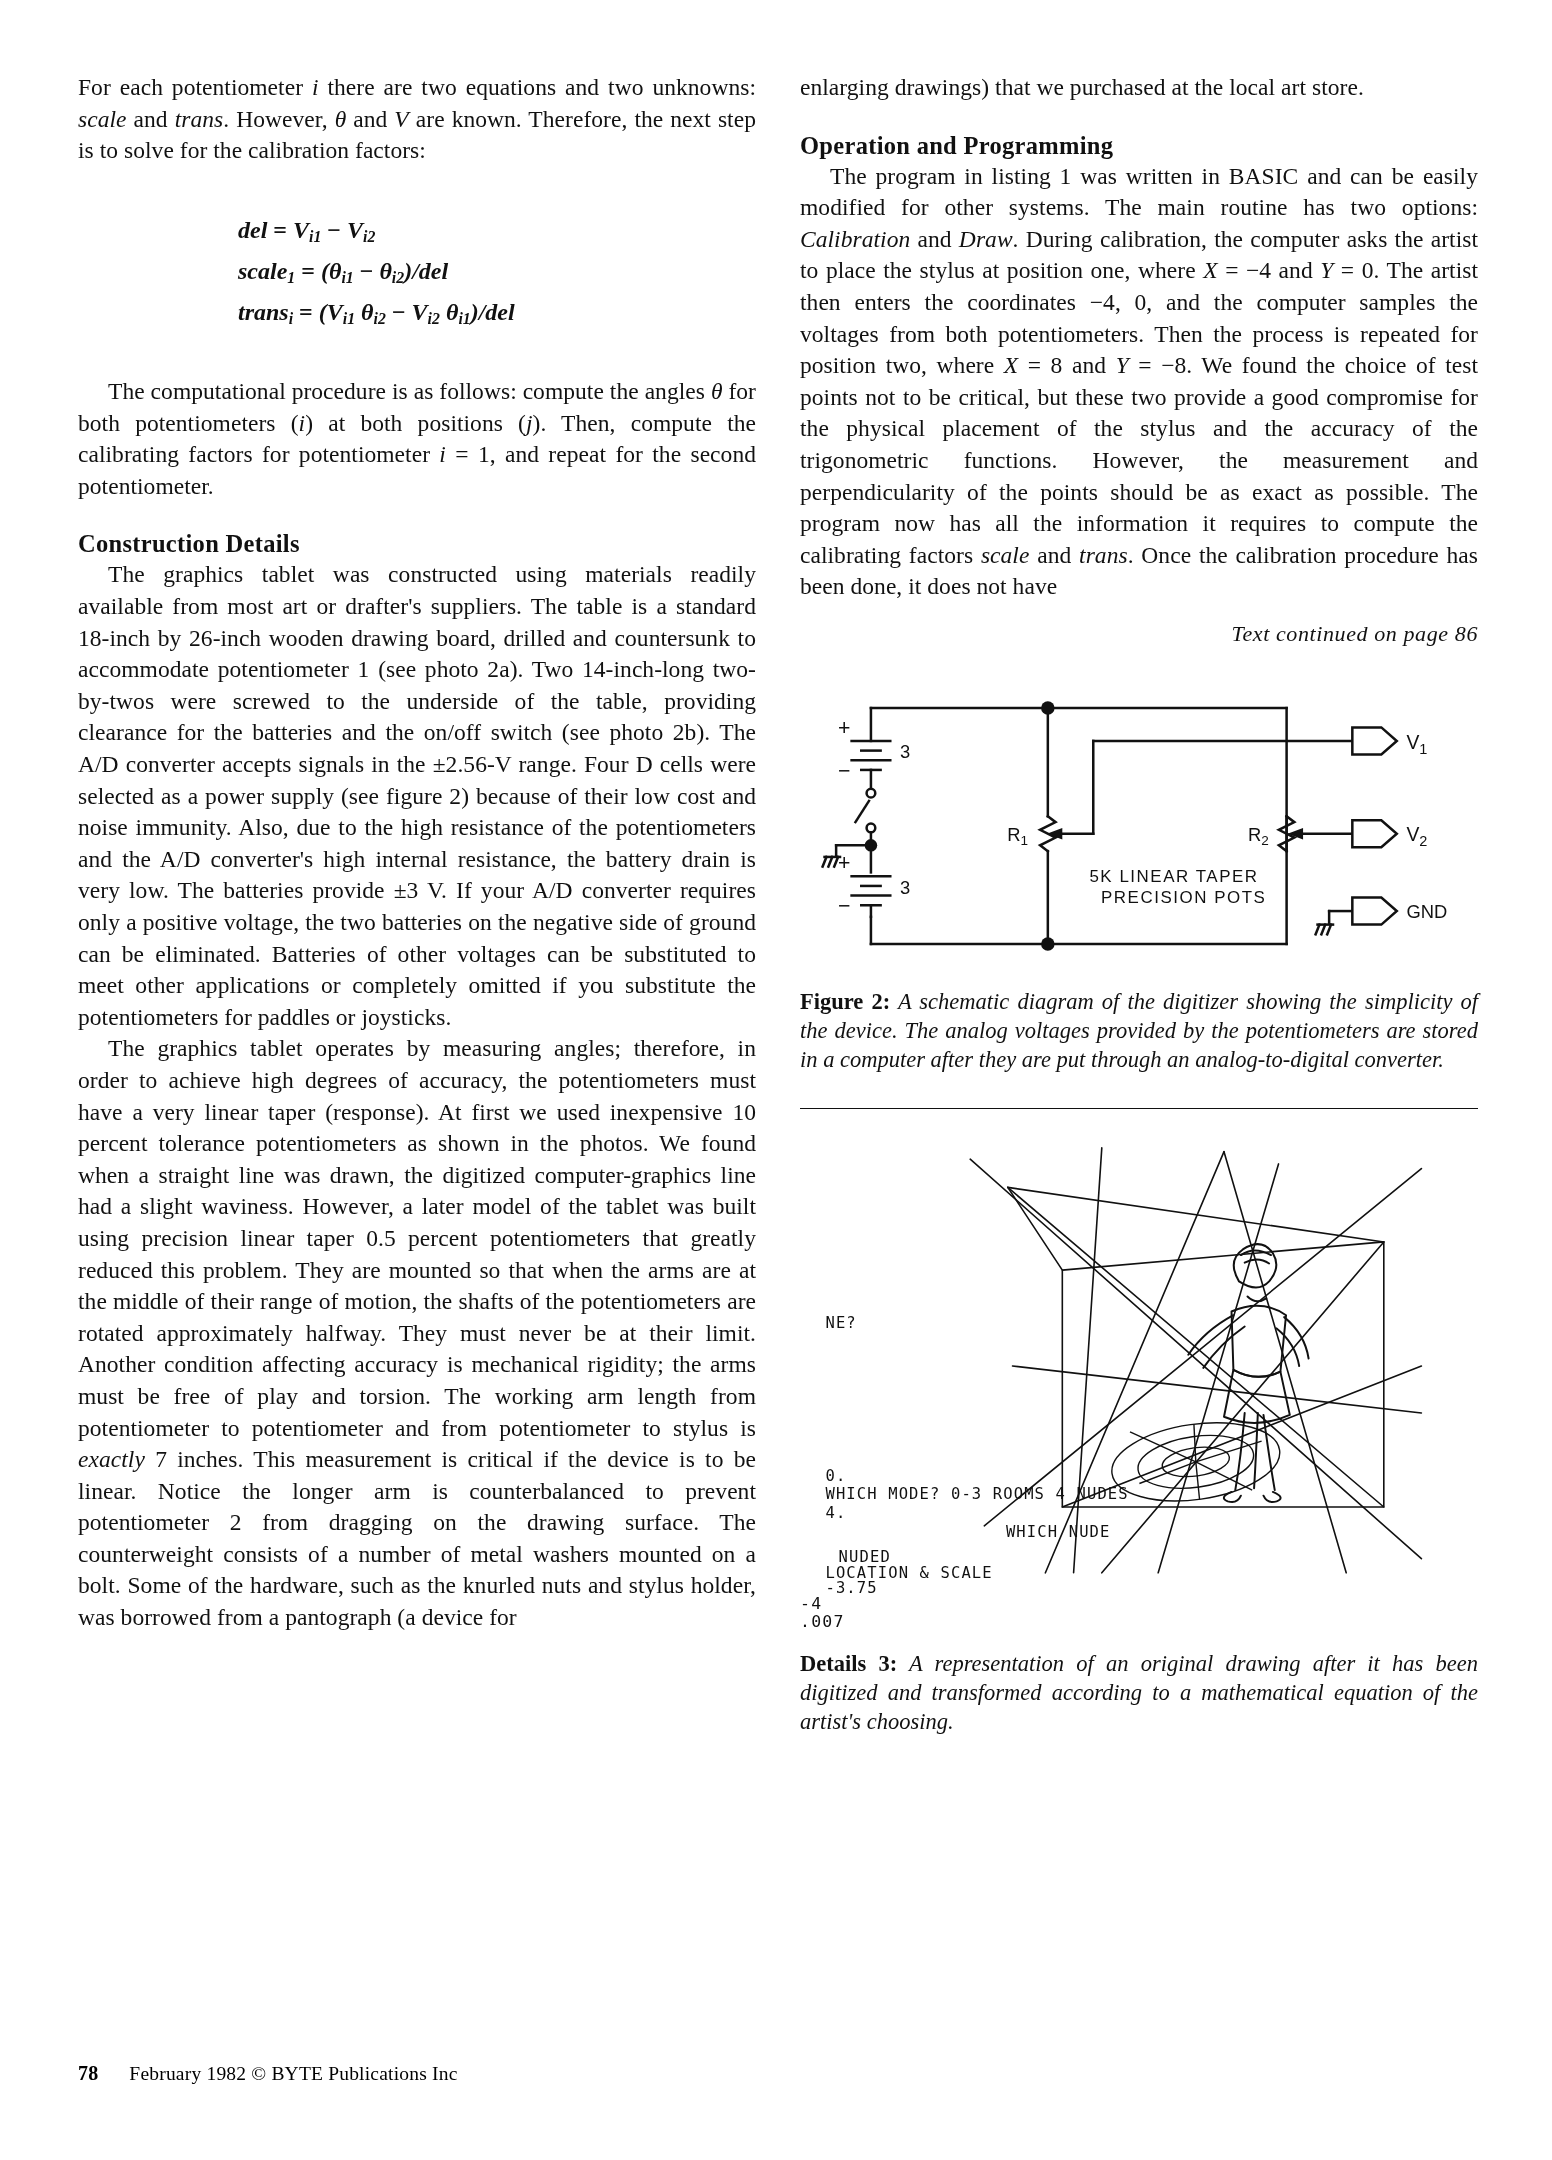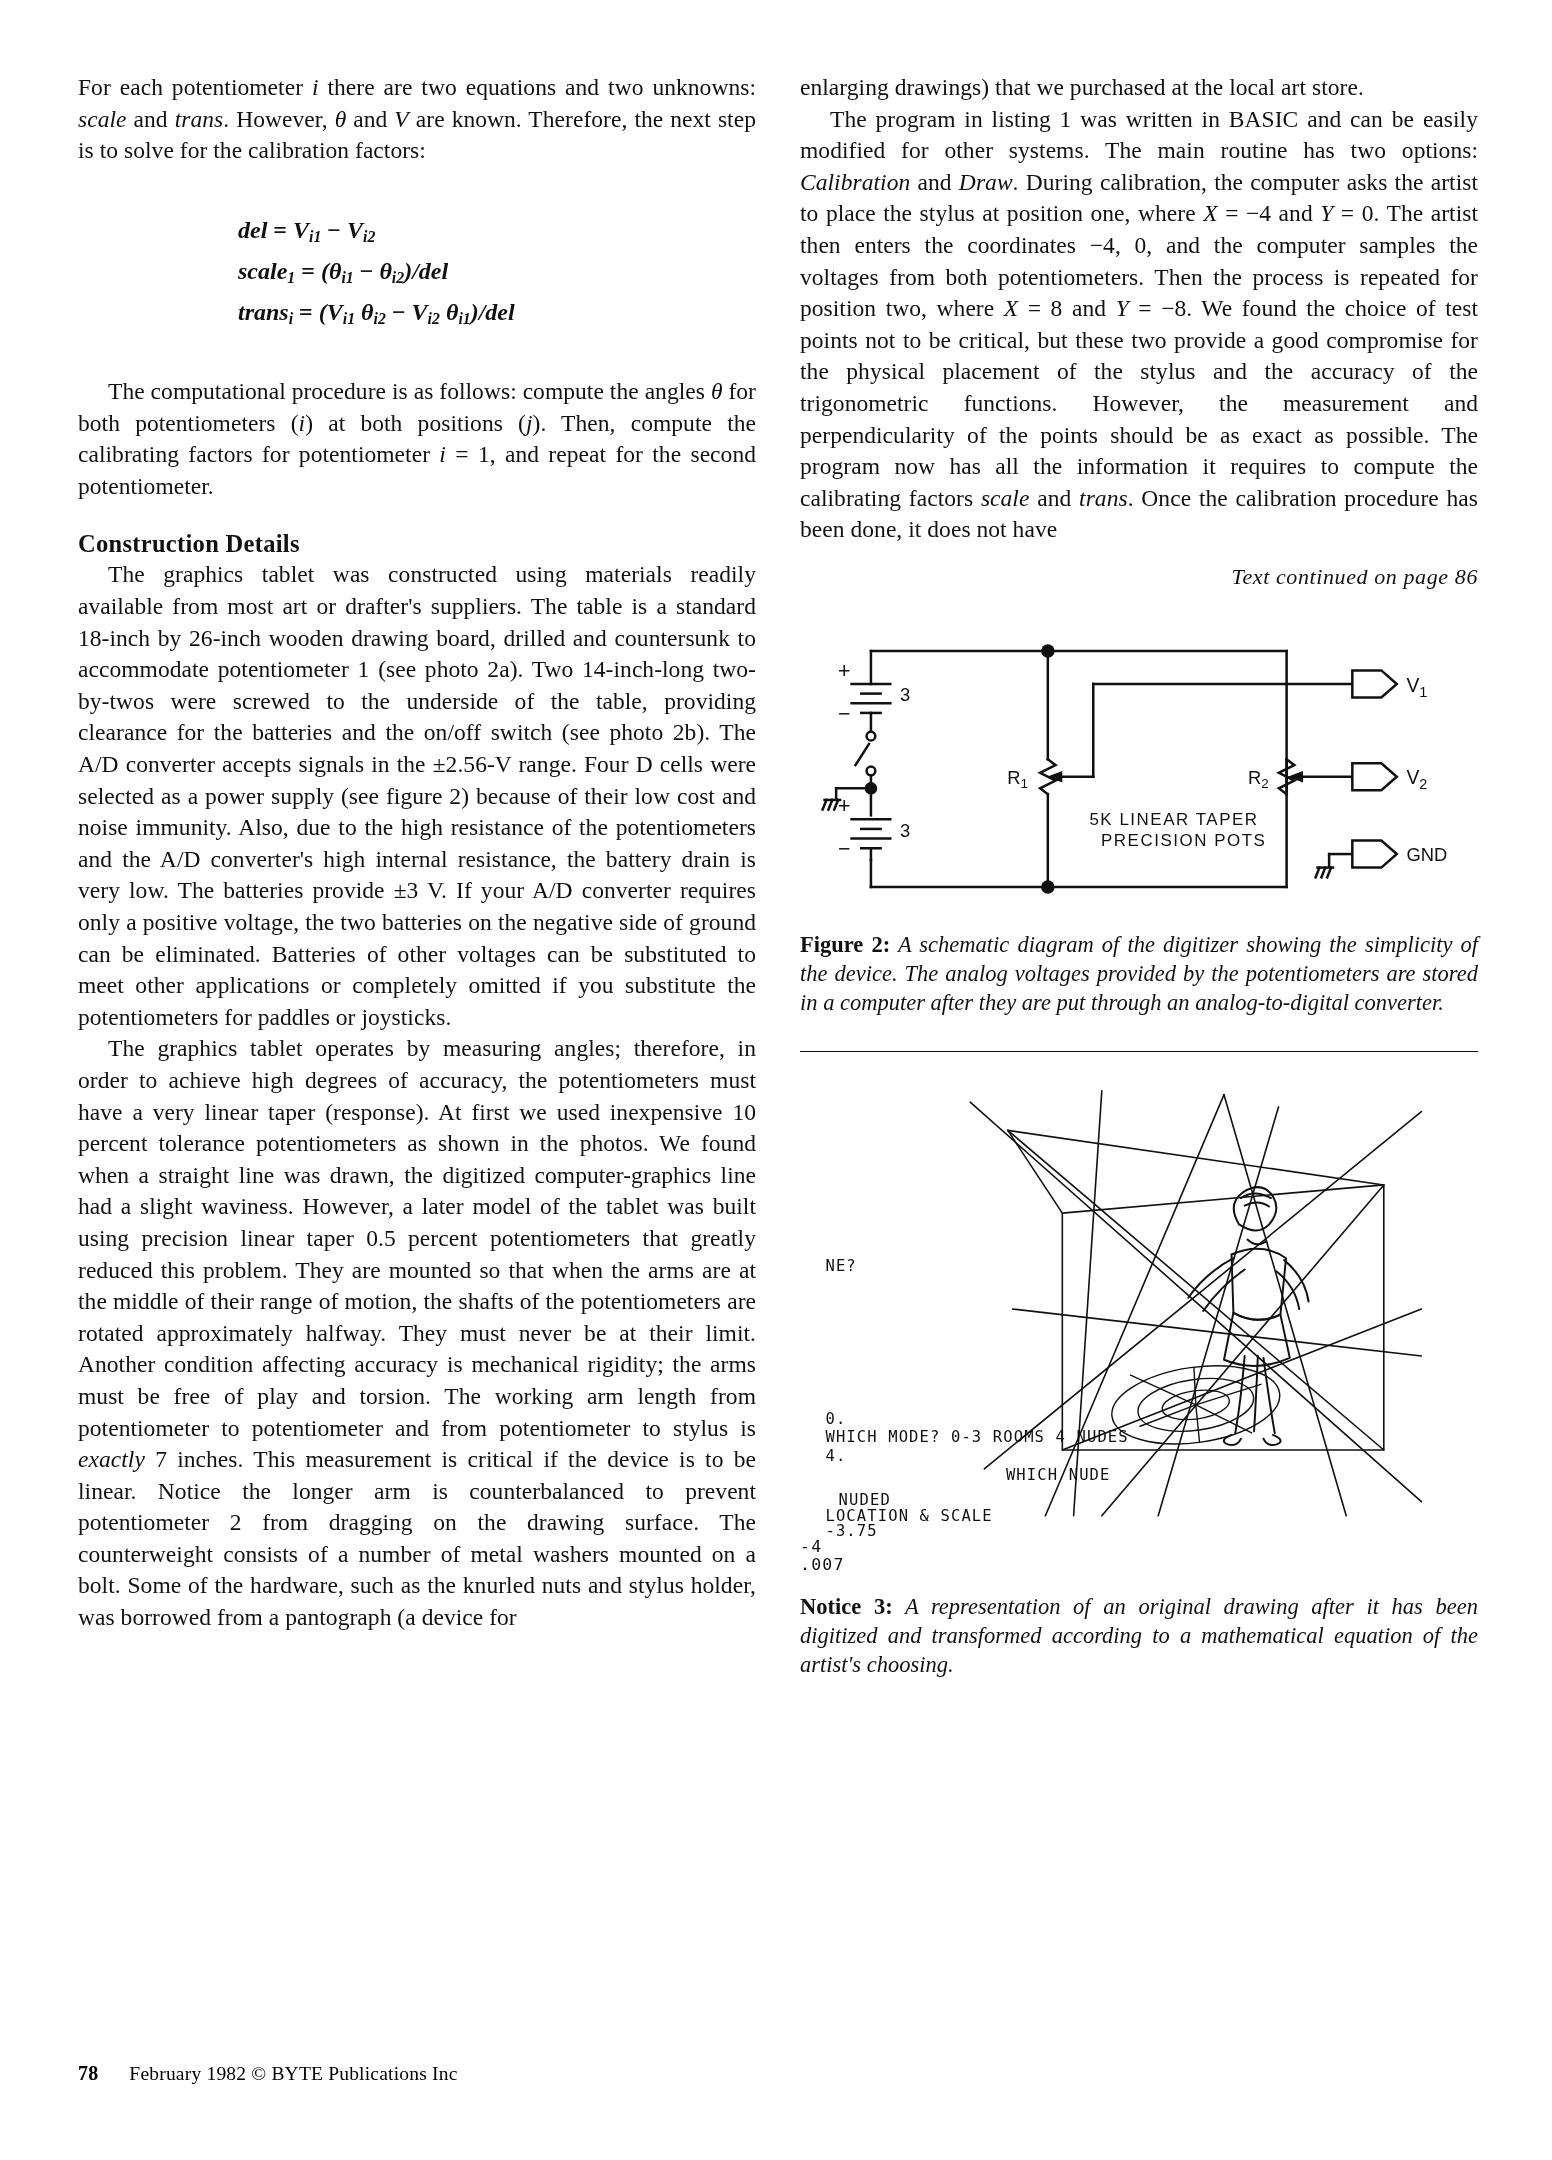--- a/index.html
+++ b/index.html
@@ -150,20 +150,21 @@
       <p class="indent">The graphics tablet was constructed using materials readily available from most art or drafter's suppliers. The table is a standard 18-inch by 26-inch wooden drawing board, drilled and countersunk to accommodate potentiometer 1 (see photo 2a). Two 14-inch-long two-by-twos were screwed to the underside of the table, providing clearance for the batteries and the on/off switch (see photo 2b). The A/D converter accepts signals in the ±2.56-V range. Four D cells were selected as a power supply (see figure 2) because of their low cost and noise immunity. Also, due to the high resistance of the potentiometers and the A/D converter's high internal resistance, the battery drain is very low. The batteries provide ±3 V. If your A/D converter requires only a positive voltage, the two batteries on the negative side of ground can be eliminated. Batteries of other voltages can be substituted to meet other applications or completely omitted if you substitute the potentiometers for paddles or joysticks.</p>
 
       <p class="indent">The graphics tablet operates by measuring angles; therefore, in order to achieve high degrees of accuracy, the potentiometers must have a very linear taper (response). At first we used inexpensive 10 percent tolerance potentiometers as shown in the photos. We found when a straight line was drawn, the digitized computer-graphics line had a slight waviness. However, a later model of the tablet was built using precision linear taper 0.5 percent potentiometers that greatly reduced this problem. They are mounted so that when the arms are at the middle of their range of motion, the shafts of the potentiometers are rotated approximately halfway. They must never be at their limit. Another condition affecting accuracy is mechanical rigidity; the arms must be free of play and torsion. The working arm length from potentiometer to potentiometer and from potentiometer to stylus is <i>exactly</i> 7 inches. This measurement is critical if the device is to be linear. Notice the longer arm is counterbalanced to prevent potentiometer 2 from dragging on the drawing surface. The counterweight consists of a number of metal washers mounted on a bolt. Some of the hardware, such as the knurled nuts and stylus holder, was borrowed from a pantograph (a device for</p>
 
     </div>
 
     <div class="col">
 
       <p>enlarging drawings) that we purchased at the local art store.</p>
 
+      <div class="sec-head">Operation and Programming</div>
 
       <p class="indent">The program in listing 1 was written in BASIC and can be easily modified for other systems. The main routine has two options: <i>Calibration</i> and <i>Draw</i>. During calibration, the computer asks the artist to place the stylus at position one, where <i>X</i> = −4 and <i>Y</i> = 0. The artist then enters the coordinates −4, 0, and the computer samples the voltages from both potentiometers. Then the process is repeated for position two, where <i>X</i> = 8 and <i>Y</i> = −8. We found the choice of test points not to be critical, but these two provide a good compromise for the physical placement of the stylus and the accuracy of the trigonometric functions. However, the measurement and perpendicularity of the points should be as exact as possible. The program now has all the information it requires to compute the calibrating factors <i>scale</i> and <i>trans</i>. Once the calibration procedure has been done, it does not have</p>
 
       <div class="continued">Text continued on page 86</div>
 
       <div class="fig2-wrap">
         <svg class="fig2-svg" viewBox="0 0 660 300" width="660" height="290">
           <g fill="none" stroke="#111" stroke-width="2.6" stroke-linecap="square">
 
             <line x1="62" y1="28" x2="492" y2="28"></line>
@@ -330,21 +331,21 @@
             <text x="6" y="492">-3.75</text>
           </g>
         </svg>
 
         <div style="font-family:'DejaVu Sans Mono', monospace; font-size:16.5px; letter-spacing:1.2px; line-height:18px; margin-top:-6px; color:#111;">
           <div>-4</div>
           <div>.007</div>
         </div>
 
         <div class="caption" style="margin-top:18px;">
-          <span class="lead">Notice 3:</span>
+          <span class="lead">Details 3:</span>
           <span>A representation of an original drawing after it has been digitized and transformed according to a mathematical equation of the artist's choosing.</span>
         </div>
       </div>
 
     </div>
   </div>
 
   <div class="footer">
     <span class="pageno">78</span>
     <span class="fline">February 1982 © BYTE Publications Inc</span>

